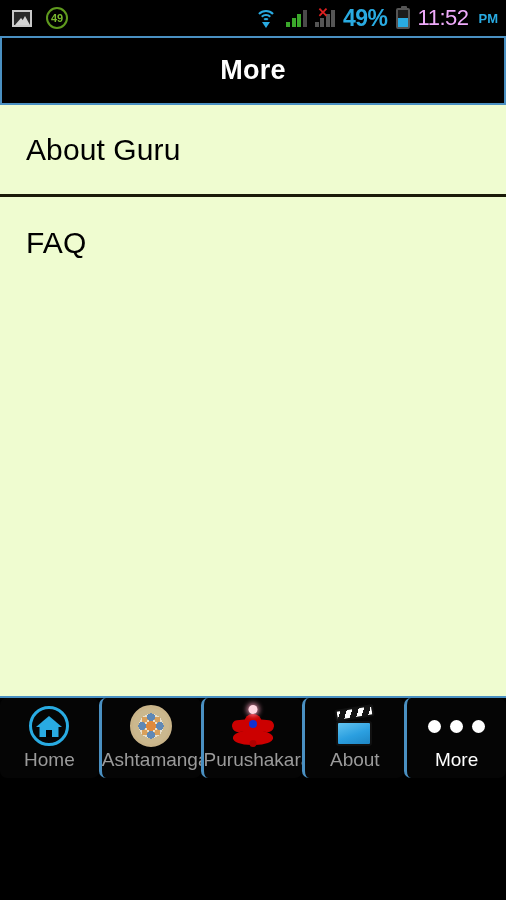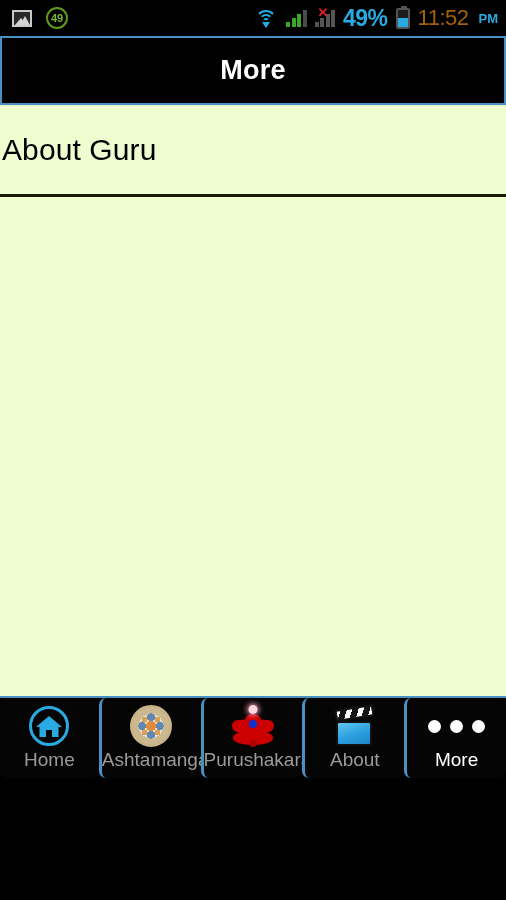--- a/index.html
+++ b/index.html
@@ -100,21 +100,21 @@
     background:#1c1c1c;
   }
   .battery:before {
     content:""; position:absolute; top:-4px; left:3px;
     width:6px; height:3px; background:#555; border-radius:1px;
   }
   .battery .lvl {
     position:absolute; bottom:0; left:0; right:0;
     height:49%; background:#29ABE2;
   }
-  .clock { color:#a16207; font-size:22px; font-weight:normal; letter-spacing:-0.5px; }
+  .clock { color:#f0abfc; font-size:22px; font-weight:normal; letter-spacing:-0.5px; }
   .ampm { color:#29ABE2; font-size:13px; font-weight:bold; margin-left:2px; }
 
   
   .title-bar {
     flex:0 0 69px; height:69px;
     background:#000;
     border:2px solid #4A90C2;
     border-left:none; border-right:none;
     display:flex; align-items:center; justify-content:center;
     position:relative;
@@ -132,21 +132,21 @@
 
   
   .list-area {
     flex:1 1 auto;
     background:#EFFCD0;
     overflow:hidden;
   }
   .list-item {
     height:92px;
     display:flex; align-items:center;
-    padding-left:2px;
+    padding-left:26px;
     background:#EFFCD0;
     cursor:pointer;
   }
   .list-item.divided { border-bottom:3px solid #1a1a08; }
   .list-label {
     color:#000; font-size:30px; font-weight:normal;
     letter-spacing:0.1px;
   }
 
   
@@ -339,20 +339,23 @@
   </div>
 
   <div class="title-bar">
     <div class="title-text">More</div>
   </div>
 
   <div class="list-area">
     <div class="list-item divided">
       <span class="list-label">About Guru</span>
     </div>
+    <div class="list-item">
+      <span class="list-label">FAQ</span>
+    </div>
   </div>
 
   <div class="tab-bar">
 
     <div class="tab">
       <div class="tab-icon">
         <div class="ic-home">
           <div class="roof"></div>
             <div class="body"></div>
             <div class="door"></div>

